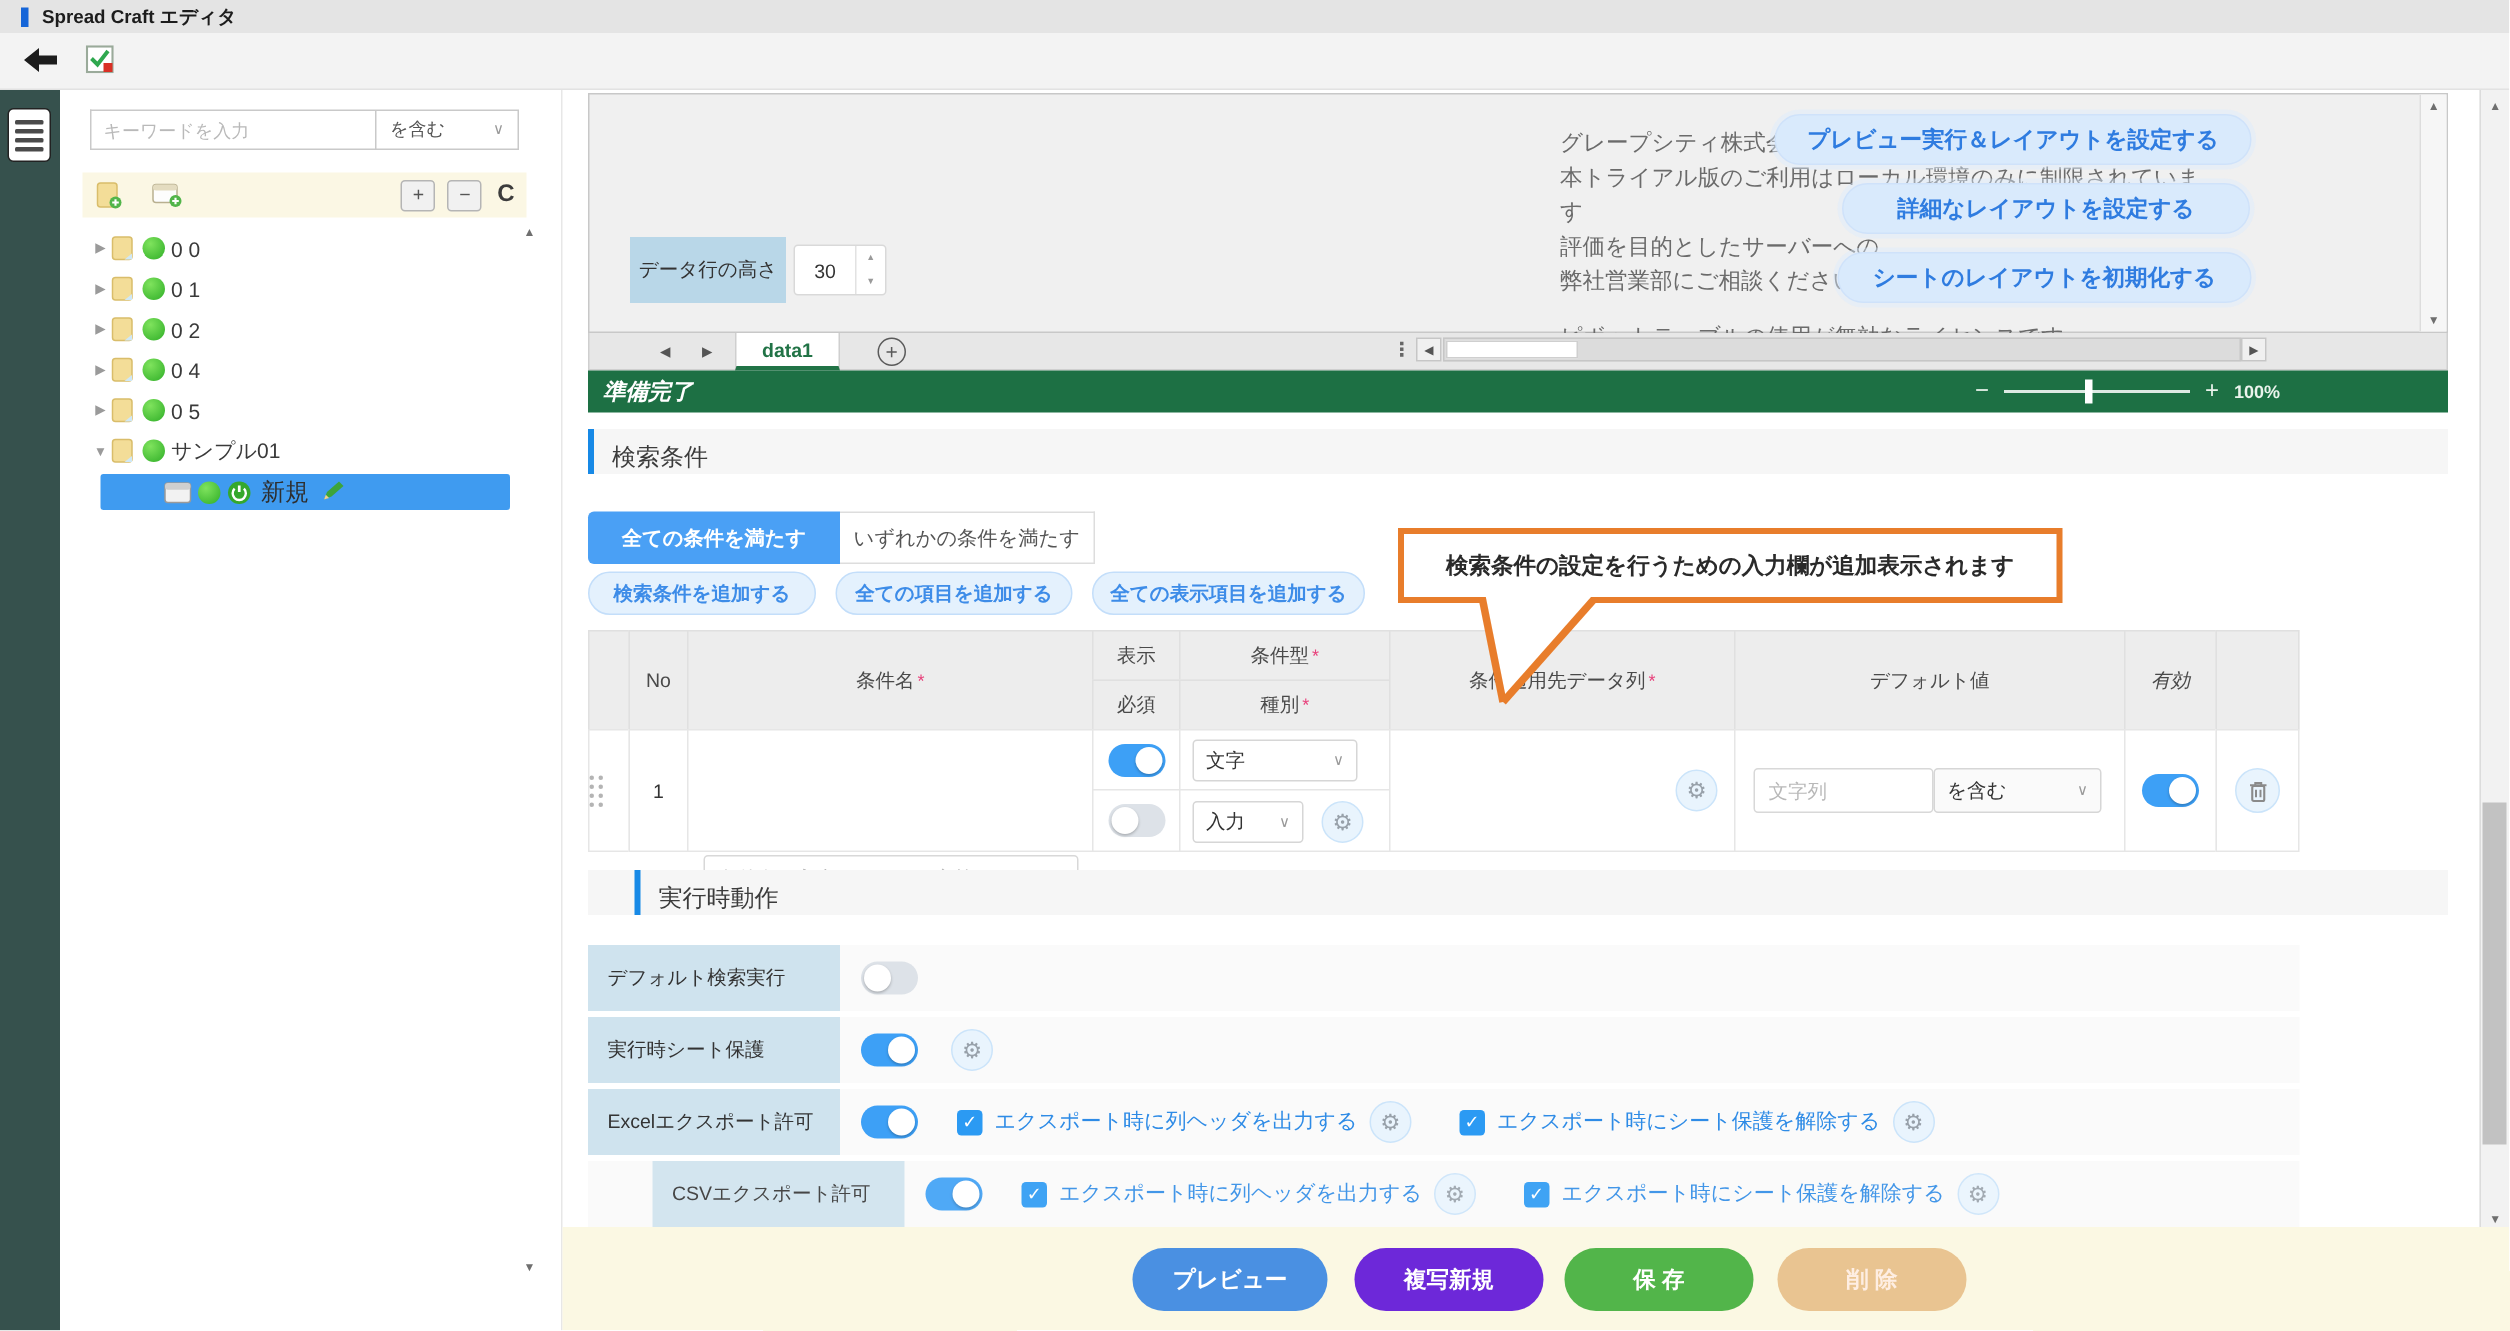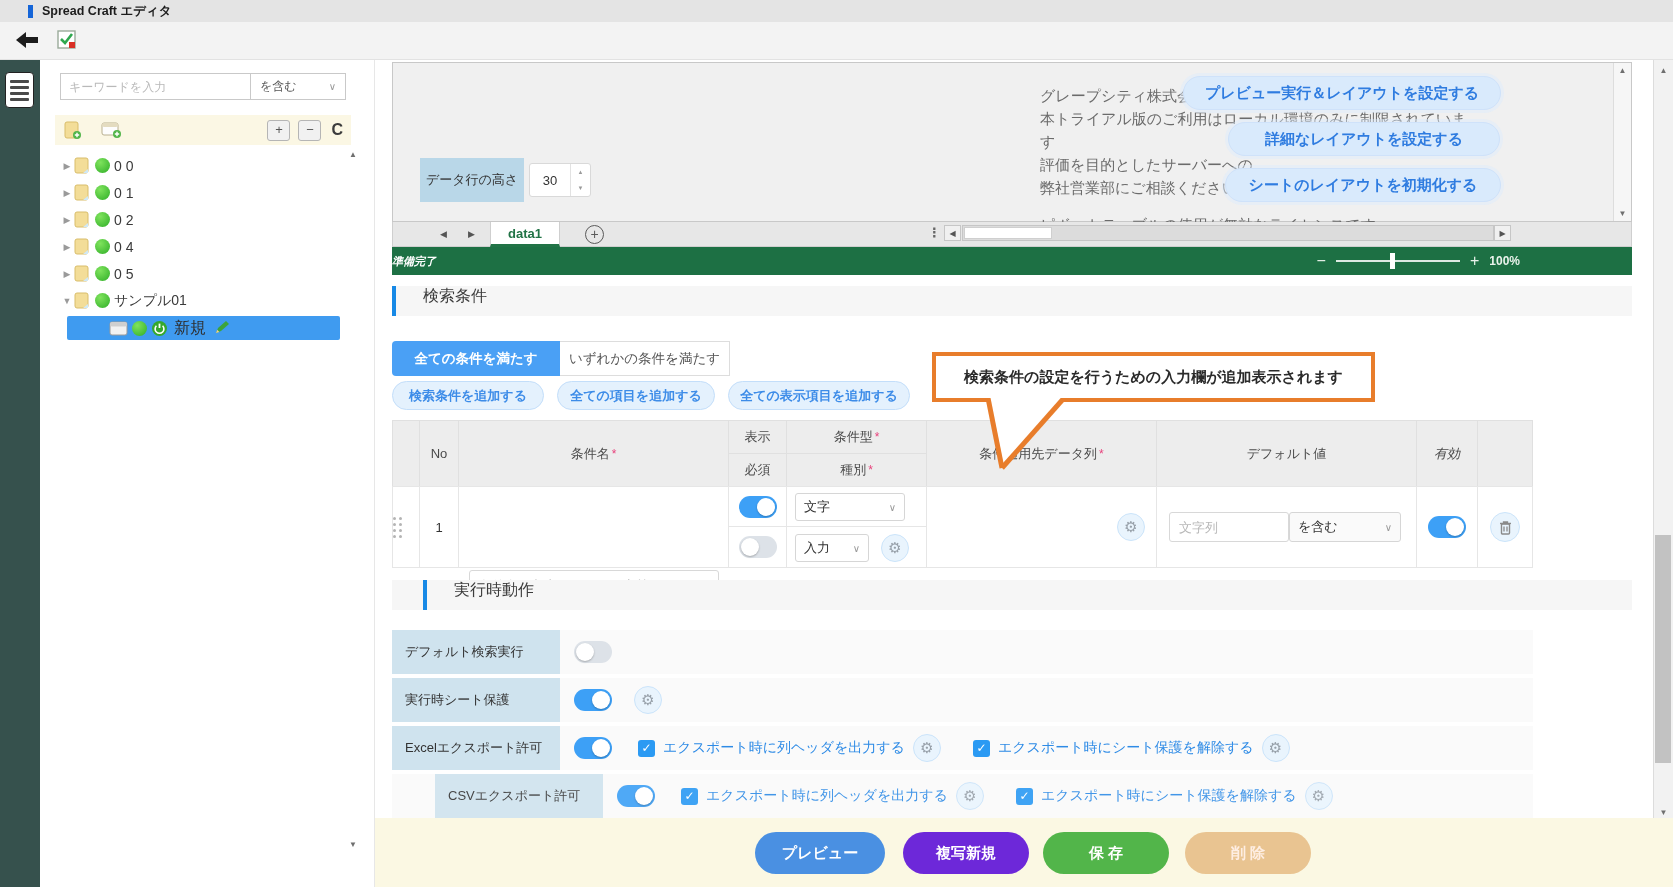--- a/index.html
+++ b/index.html
@@ -2,21 +2,21 @@
 <html><head>
 <meta charset="utf-8">
 <style>
   * { box-sizing: border-box; margin: 0; padding: 0; }
   html,body { width:1673px; height:887px; }
   body { font-family: "Liberation Sans", "DejaVu Sans", sans-serif; background:#fff; overflow:hidden; }
   #app { position:relative; width:1673px; height:887px; background:#fff; overflow:hidden; }
   .abs { position:absolute; }
 
   
-  .titlebar { left:0; top:0; width:1673px; height:22px; background:#e4e4e4; display:flex; align-items:center;padding-left:14px; }
+  .titlebar { left:0; top:0; width:1673px; height:22px; background:#e4e4e4; display:flex; align-items:center; }
   .title-accent { width:5px; height:13px; background:#1565d8; margin-left:14px; }
   .title-text { font-size:12.5px; font-weight:bold; color:#1c1c1c; margin-left:9px; }
   .topbar { left:0; top:22px; width:1673px; height:38px; background:#f3f3f3; border-bottom:1px solid #e2e2e2; }
 
   
   .leftstrip { left:0; top:60px; width:40px; height:827px; background:#36514d; }
   .hamburger { left:5px; top:72px; width:29px; height:36px; background:#fff; border-radius:4px; border:1px solid #222;
                display:flex; flex-direction:column; justify-content:center; gap:3px; padding:0 4px; }
   .hamburger i { display:block; height:3px; background:#4a4a4a; border-radius:1px; }
 
@@ -52,28 +52,28 @@
   .tabstrip { left:392px; top:222px; width:1240px; height:25px; background:#e7e7e7; border:1px solid #cfcfcf; border-top:none; }
   .navarr { color:#555; font-size:9px; cursor:pointer; }
   .sheet-tab { left:490px; top:222px; width:70px; height:25px; background:#fff; border-left:1px solid #cfcfcf; border-right:1px solid #cfcfcf; border-bottom:3px solid #217346; color:#217346; font-weight:bold; font-size:13px; display:flex; align-items:center; justify-content:center; cursor:pointer; }
   .circle-plus { left:585px; top:225px; width:19px; height:19px; border:1.5px solid #5a5a5a; border-radius:50%; color:#5a5a5a; font-size:14px; line-height:16px; text-align:center; cursor:pointer; }
   .hscroll-track { left:962px; top:225px; width:532px; height:16px; background:#dcdcdc; border:1px solid #c6c6c6; }
   .hscroll-thumb { left:964px; top:227px; width:88px; height:12px; background:#fff; border:1px solid #cfcfcf; cursor:grab; }
   .hs-btn { width:17px; height:16px; background:#f0f0f0; border:1px solid #c6c6c6; display:flex; align-items:center; justify-content:center; font-size:8px; color:#555; cursor:pointer; }
 
   
   .statusbar { left:392px; top:247px; width:1240px; height:28px; background:#1d7044; color:#fff; display:flex; align-items:center; }
-  .status-text { font-size:11px; font-weight:bold; font-style:italic; }
+  .status-text { font-size:15px; font-weight:bold; font-style:italic; margin-left:10px; }
   .zoomctl { position:absolute; right:112px; top:0; height:28px; display:flex; align-items:center; gap:10px; color:#eaf3ec; }
   .zoom-track { width:124px; height:2px; background:rgba(255,255,255,.85); position:relative; }
   .zoom-thumb { position:absolute; left:54px; top:-7px; width:5px; height:16px; background:#fff; cursor:grab; }
   .zoom-pct { font-size:12px; font-weight:bold; }
 
   
-  .sect { height:30px; background:#f6f6f6; display:flex; align-items:flex-start;gap:15px; }
+  .sect { height:30px; background:#f6f6f6; display:flex; align-items:flex-end; }
   .sect-bar { width:4px; height:30px; background:#1789e6; }
   .sect-title { margin-left:12px; font-size:16px; color:#3c3c3c; }
 
   
   .seg { height:35px; font-size:13.5px; display:flex; align-items:center; justify-content:center; cursor:pointer; }
   .seg-on { background:#4aa0f5; color:#fff; font-weight:bold; border-radius:4px 0 0 4px; }
   .seg-off { background:#fff; color:#555; border:1px solid #ddd; border-left:none; }
   .pill-add { height:29px; background:#e4f1fd; border:1px solid #c3defa; border-radius:15px; color:#3d8ce8; font-size:13px; font-weight:bold; display:flex; align-items:center; justify-content:center; cursor:pointer; }
 
   

